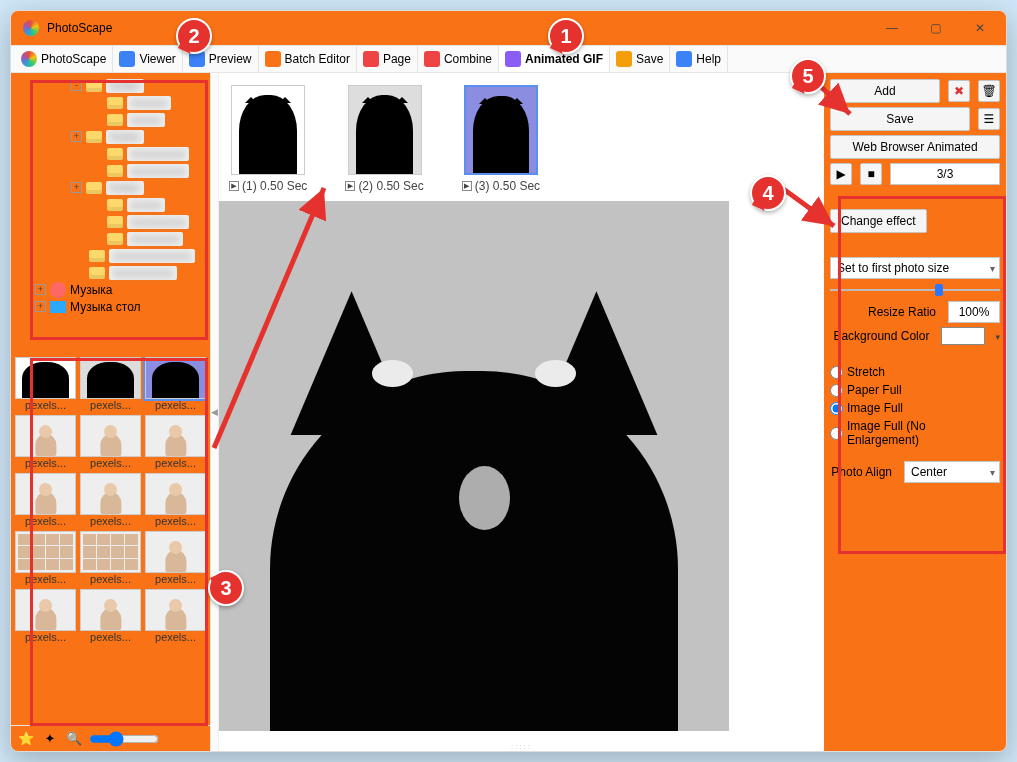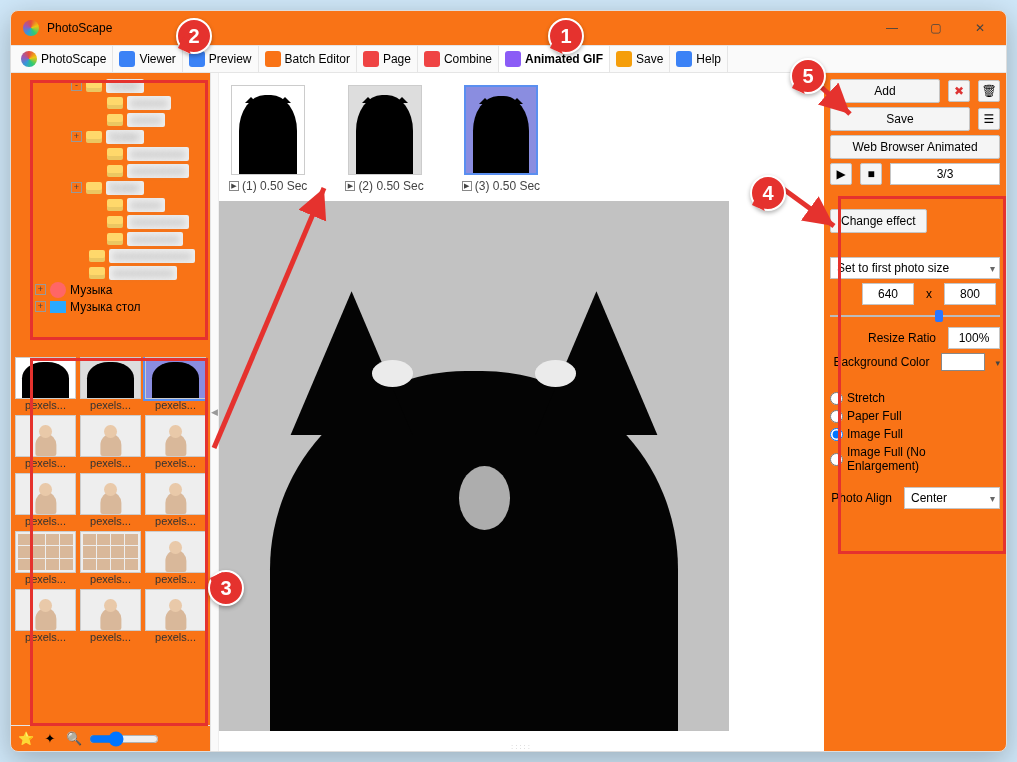--- a/index.html
+++ b/index.html
@@ -464,26 +464,20 @@
 
       <div class="rrow">
         <div class="rbtn" style="flex:0 0 auto; padding:0 10px">Change effect</div>
       </div>
 
       <div style="height:16px"></div>
 
       <div class="select">
           <span>Set to first photo size</span>
         </div>
-      <div class="rrow">
-        <div style="width:24px"></div>
-        <div class="field" style="flex:0 0 52px">640</div>
-        <div style="padding:0 4px">x</div>
-        <div class="field" style="flex:0 0 52px">800</div>
-      </div>
       <div class="slider">
           <div class="track"></div>
           <div class="thumb" style="left:62%"></div>
         </div>
       <div class="rrow">
         <div style="flex:1" class="label-r">Resize Ratio</div>
         <div class="field" style="flex:0 0 52px">100%</div>
       </div>
       <div class="rrow">
         <div style="flex:1" class="label-r">Background Color</div>

